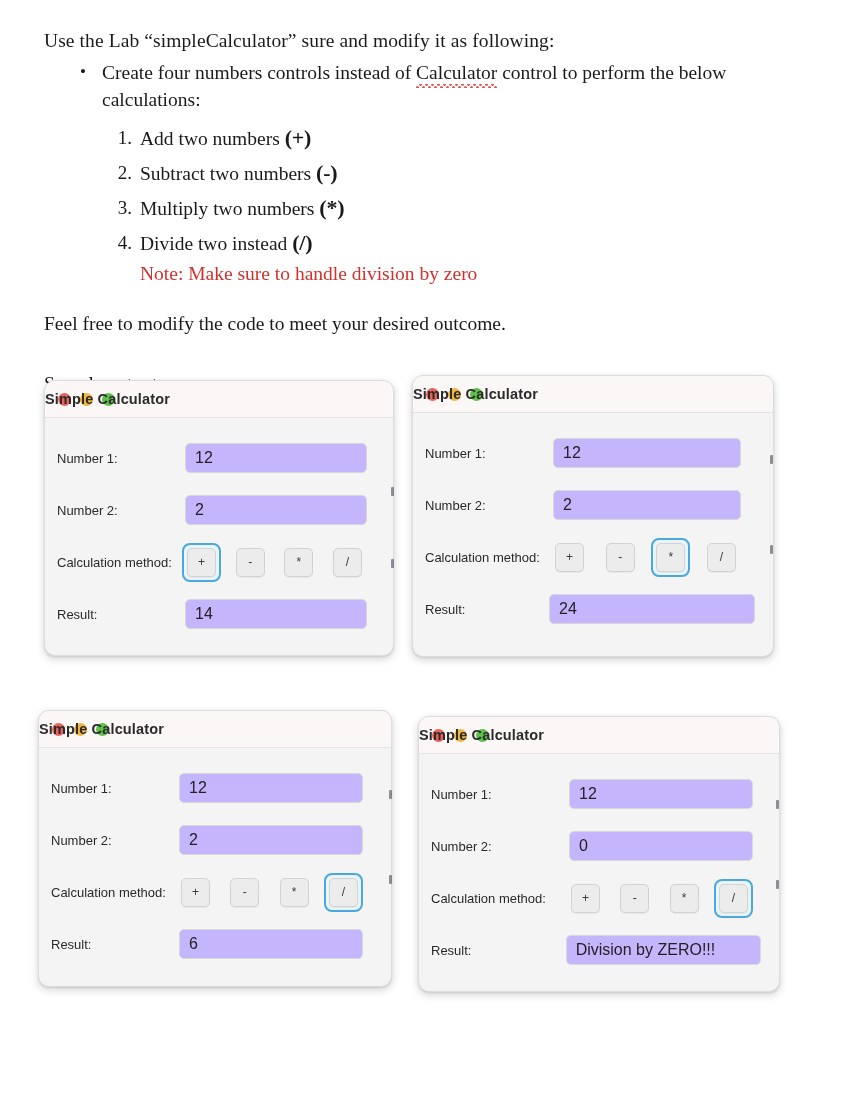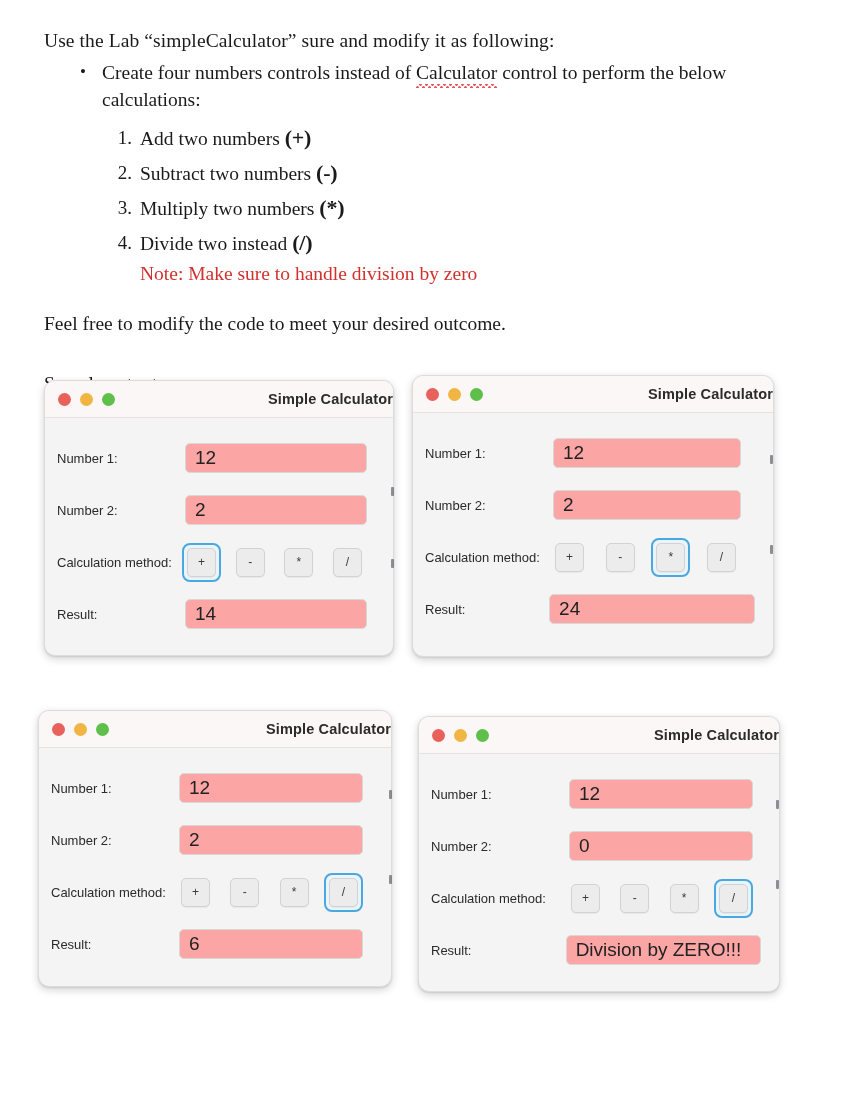--- a/index.html
+++ b/index.html
@@ -128,49 +128,49 @@
     width: 13px;
     height: 13px;
     border-radius: 50%;
   }
   .light.red    { background: #e8625b; }
   .light.yellow { background: #f0b542; }
   .light.green  { background: #5fbf4b; }
   .wintitle {
     position: absolute;
     left: 0; right: 0;
-    text-align: right;
+    text-align: left;
     font-size: 14.5px;
     font-weight: bold;
     color: #2b2b2b;
     letter-spacing: 0.15px;
     pointer-events: none;
   }
   .winbody {
     padding: 14px 18px 14px 12px;
   }
   .row {
     display: flex;
     align-items: center;
     height: 52px;
   }
   .lbl {
     font-size: 13px;
     color: #2a2a2a;
     white-space: nowrap;
   }
   .field {
-    background: #fca5a5;
+    background: #c4b5fd;
     border: 1px solid #d8d8d8;
     border-radius: 5px;
     height: 30px;
     display: flex;
     align-items: center;
     padding-left: 9px;
-    font-size: 19px;
+    font-size: 16px;
     color: #222;
     box-sizing: border-box;
   }
   .opbtns {
     display: flex;
     align-items: center;
   }
   .opbtn {
     width: 29px;
     height: 29px;

